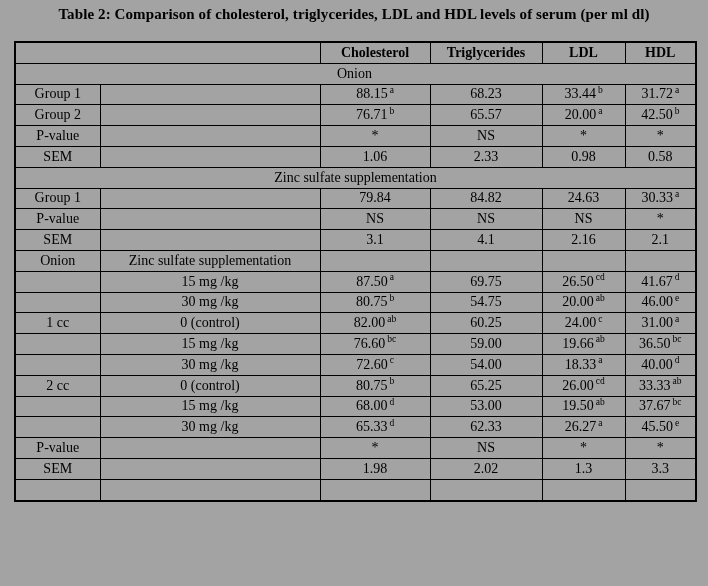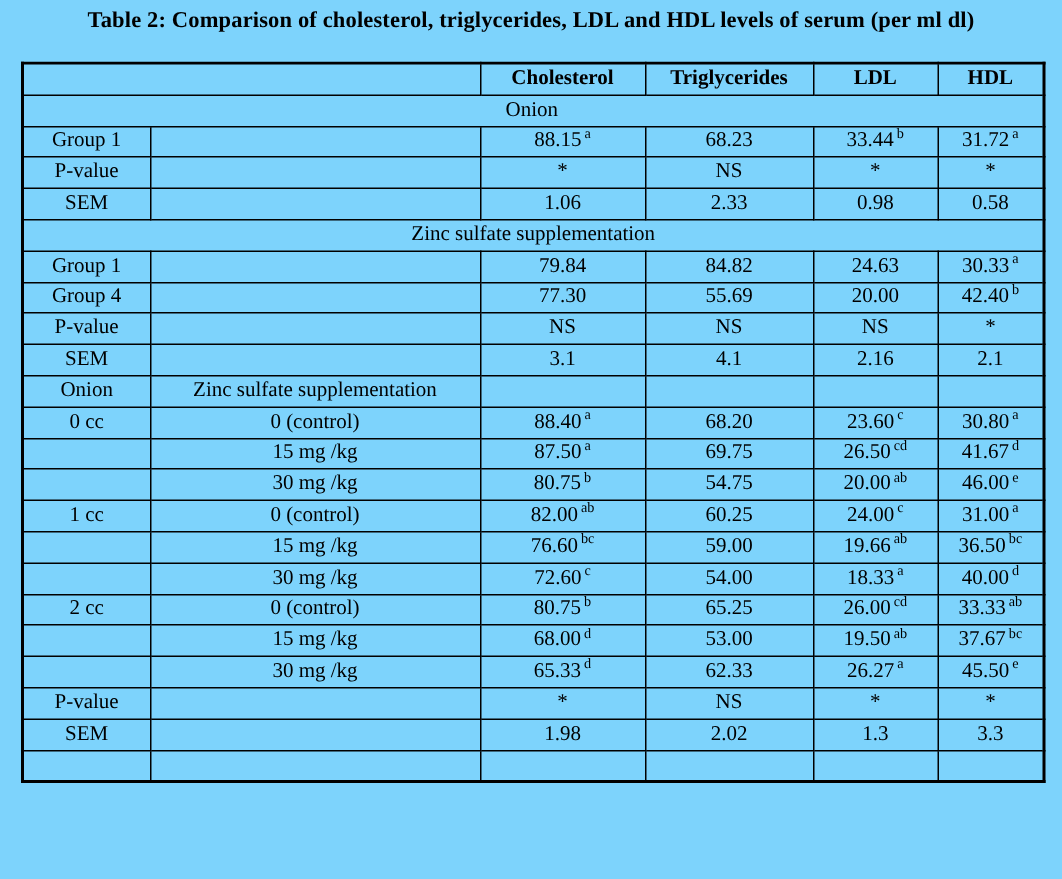--- a/index.html
+++ b/index.html
@@ -6,21 +6,21 @@
     margin: 0;
     padding: 0;
     background: #ffffff;
     color: #000000;
     font-family: "Liberation Serif", serif;
   }
   #page {
     position: relative;
     width: 708px;
     height: 586px;
-    background: #7dd3fc;
+    background: #a3a3a3;
     overflow: hidden;
   }
   .page-title {
     position: absolute;
     top: 6px;
     left: 0;
     width: 708px;
     text-align: center;
     font-weight: bold;
     font-size: 15px;
@@ -93,20 +93,28 @@
           </tr>
           <tr>
             <td>Group 1</td>
             <td></td>
             <td><span>88.15</span><sup>a</sup></td>
             <td><span>68.23</span></td>
             <td><span>33.44</span><sup>b</sup></td>
             <td><span>31.72</span><sup>a</sup></td>
           </tr>
           <tr>
+            <td>Group 2</td>
+            <td></td>
+            <td><span>76.71</span><sup>b</sup></td>
+            <td><span>65.57</span></td>
+            <td><span>20.00</span><sup>a</sup></td>
+            <td><span>42.50</span><sup>b</sup></td>
+          </tr>
+          <tr>
             <td>P-value</td>
             <td></td>
             <td><span>*</span></td>
             <td><span>NS</span></td>
             <td><span>*</span></td>
             <td><span>*</span></td>
           </tr>
           <tr>
             <td>SEM</td>
             <td></td>
@@ -120,28 +128,20 @@
           </tr>
           <tr>
             <td>Group 1</td>
             <td></td>
             <td><span>79.84</span></td>
             <td><span>84.82</span></td>
             <td><span>24.63</span></td>
             <td><span>30.33</span><sup>a</sup></td>
           </tr>
           <tr>
-            <td>Group 4</td>
-            <td></td>
-            <td><span>77.30</span></td>
-            <td><span>55.69</span></td>
-            <td><span>20.00</span></td>
-            <td><span>42.40</span><sup>b</sup></td>
-          </tr>
-          <tr>
             <td>P-value</td>
             <td></td>
             <td><span>NS</span></td>
             <td><span>NS</span></td>
             <td><span>NS</span></td>
             <td><span>*</span></td>
           </tr>
           <tr>
             <td>SEM</td>
             <td></td>
@@ -150,28 +150,20 @@
             <td><span>2.16</span></td>
             <td><span>2.1</span></td>
           </tr>
           <tr>
             <td class="subhead">Onion</td>
             <td class="subhead">Zinc sulfate supplementation</td>
             <td></td>
             <td></td>
             <td></td>
             <td></td>
-          </tr>
-          <tr>
-            <td>0 cc</td>
-            <td>0  (control)</td>
-            <td><span>88.40</span><sup>a</sup></td>
-            <td><span>68.20</span></td>
-            <td><span>23.60</span><sup>c</sup></td>
-            <td><span>30.80</span><sup>a</sup></td>
           </tr>
           <tr>
             <td></td>
             <td>15  mg /kg</td>
             <td><span>87.50</span><sup>a</sup></td>
             <td><span>69.75</span></td>
             <td><span>26.50</span><sup>cd</sup></td>
             <td><span>41.67</span><sup>d</sup></td>
           </tr>
           <tr>

